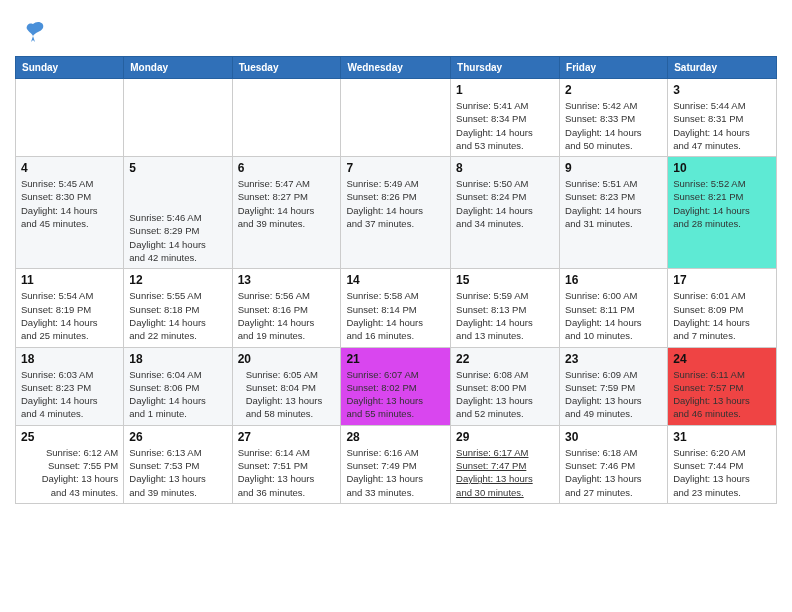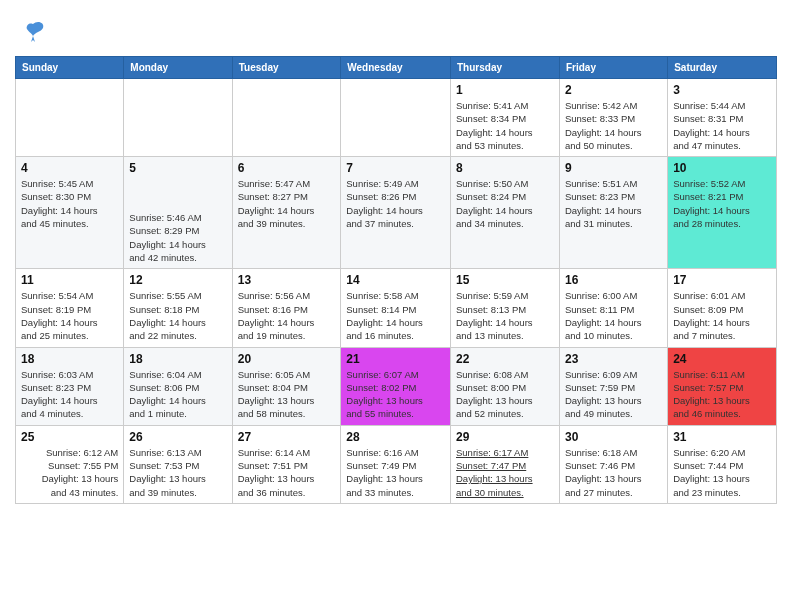--- a/index.html
+++ b/index.html
@@ -270,21 +270,21 @@
           </td>
           <td style="background: rgb(245, 247, 249);">
             <span class="day-number">18</span>
             <div class="day-info" style="white-space: pre-line;">Sunrise: 6:04 AM
 Sunset: 8:06 PM
 Daylight: 14 hours
 and 1 minute.</div>
           </td>
           <td style="background: rgb(245, 247, 249);">
             <span class="day-number">20</span>
-            <div class="day-info" style="white-space: pre-line;">Sunrise: 6:05 AM
+            <div class="day-info" style="white-space: pre-line; margin-left: 8px;">Sunrise: 6:05 AM
 Sunset: 8:04 PM
 Daylight: 13 hours
 and 58 minutes.</div>
           </td>
           <td style="background: #d946ef;">
             <span class="day-number">21</span>
             <div class="day-info" style="white-space: pre-line;">Sunrise: 6:07 AM
 Sunset: 8:02 PM
 Daylight: 13 hours
 and 55 minutes.</div>

